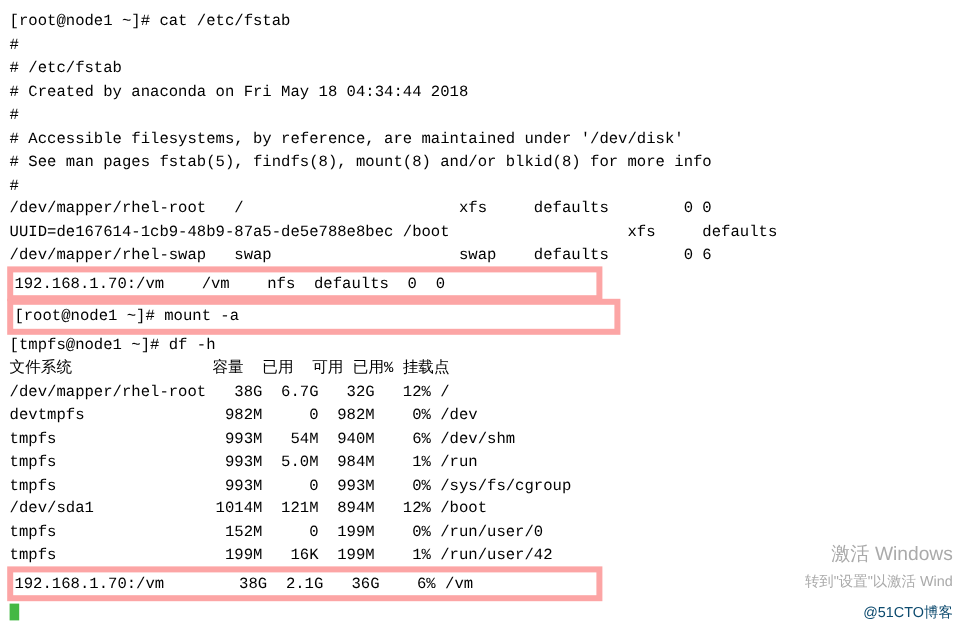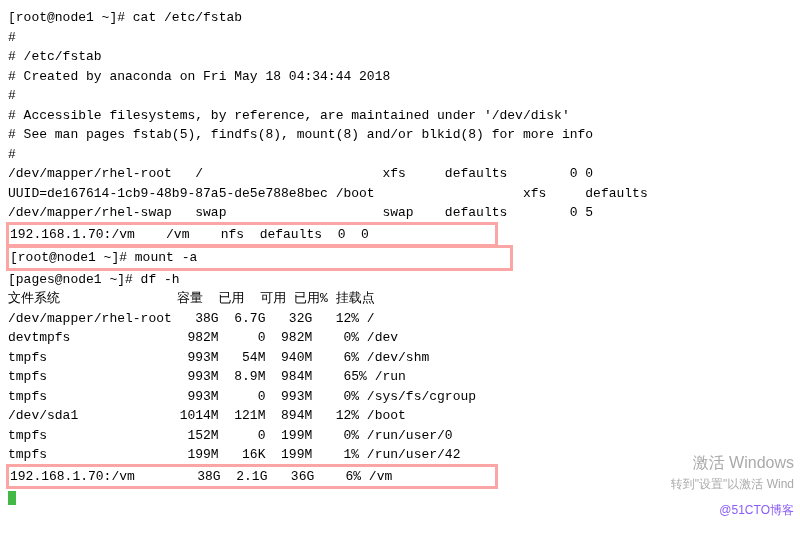--- a/index.html
+++ b/index.html
@@ -11,21 +11,21 @@
       background: #fff;
       color: #000;
       width: 800px;
       height: 533px;
       box-sizing: border-box;
       position: relative;
       overflow: hidden;
     }
     .line { white-space: pre; }
     .highlight-box {
-      border: 3px solid #fca5a5;
+      border: 5px solid #fca5a5;
       display: inline-block;
       white-space: pre;
       margin: -1px -2px;
       padding: 0 1px;
     }
     .cursor {
       display: inline-block;
       width: 8px;
       height: 14px;
       background: #44b844;
@@ -33,45 +33,45 @@
     }
     .watermark {
       position: absolute;
       right: 6px;
       color: #aaa;
       font-family: "Microsoft YaHei", sans-serif;
       text-align: left;
     }
     .watermark.l1 { bottom: 58px; font-size: 16px; }
     .watermark.l2 { bottom: 40px; font-size: 12px; }
-    .watermark.l3 { bottom: 14px; font-size: 12px; color: #8b5cf6; }
+    .watermark.l3 { bottom: 14px; font-size: 12px; color: #0c4a6e; }
   </style>
 </head>
 <body>
 
 <div class="line">[root@node1 ~]# cat /etc/fstab</div>
 <div class="line"></div>
 <div class="line">#</div>
 <div class="line"># /etc/fstab</div>
 <div class="line"># Created by anaconda on Fri May 18 04:34:44 2018</div>
 <div class="line">#</div>
 <div class="line"># Accessible filesystems, by reference, are maintained under '/dev/disk'</div>
 <div class="line"># See man pages fstab(5), findfs(8), mount(8) and/or blkid(8) for more info</div>
 <div class="line">#</div>
 <div class="line">/dev/mapper/rhel-root   /                       xfs     defaults        0 0</div>
 <div class="line">UUID=de167614-1cb9-48b9-87a5-de5e788e8bec /boot                   xfs     defaults</div>
-<div class="line">/dev/mapper/rhel-swap   swap                    swap    defaults        0 5</div>
+<div class="line">/dev/mapper/rhel-swap   swap                    swap    defaults        0 6</div>
 <div><span class="highlight-box">192.168.1.70:/vm    /vm    nfs  defaults  0  0                </span></div>
 <div><span class="highlight-box">[root@node1 ~]# mount -a                                        </span></div>
-<div class="line">[pages@node1 ~]# df -h</div>
+<div class="line">[tmpfs@node1 ~]# df -h</div>
 <div class="line">文件系统               容量  已用  可用 已用% 挂载点</div>
 <div class="line">/dev/mapper/rhel-root   38G  6.7G   32G   12% /</div>
 <div class="line">devtmpfs               982M     0  982M    0% /dev</div>
 <div class="line">tmpfs                  993M   54M  940M    6% /dev/shm</div>
-<div class="line">tmpfs                  993M  8.9M  984M    65% /run</div>
+<div class="line">tmpfs                  993M  5.0M  984M    1% /run</div>
 <div class="line">tmpfs                  993M     0  993M    0% /sys/fs/cgroup</div>
 <div class="line">/dev/sda1             1014M  121M  894M   12% /boot</div>
 <div class="line">tmpfs                  152M     0  199M    0% /run/user/0</div>
 <div class="line">tmpfs                  199M   16K  199M    1% /run/user/42</div>
 <div><span class="highlight-box">192.168.1.70:/vm        38G  2.1G   36G    6% /vm             </span></div>
 <div class="line"><span class="cursor"></span></div>
 
 <div class="watermark l1">激活 Windows</div>
 <div class="watermark l2">转到"设置"以激活 Wind</div>
 <div class="watermark l3">@51CTO博客</div>

